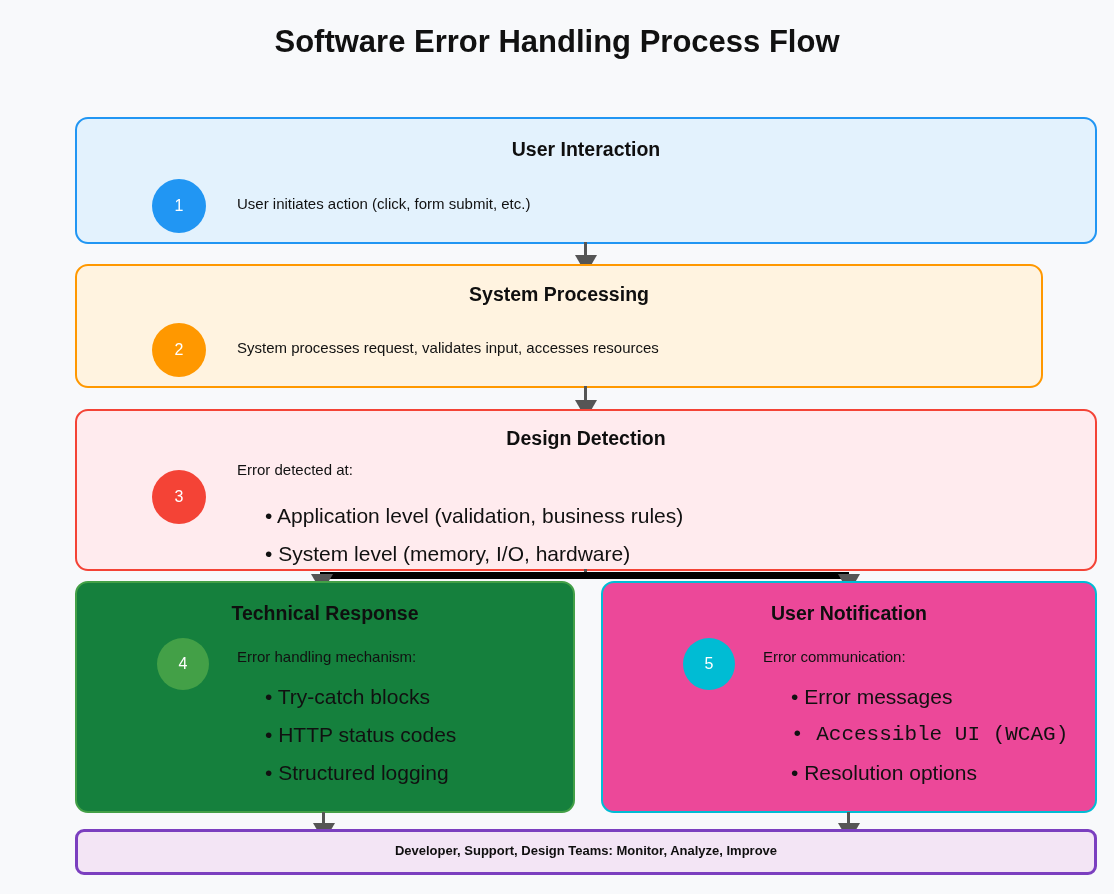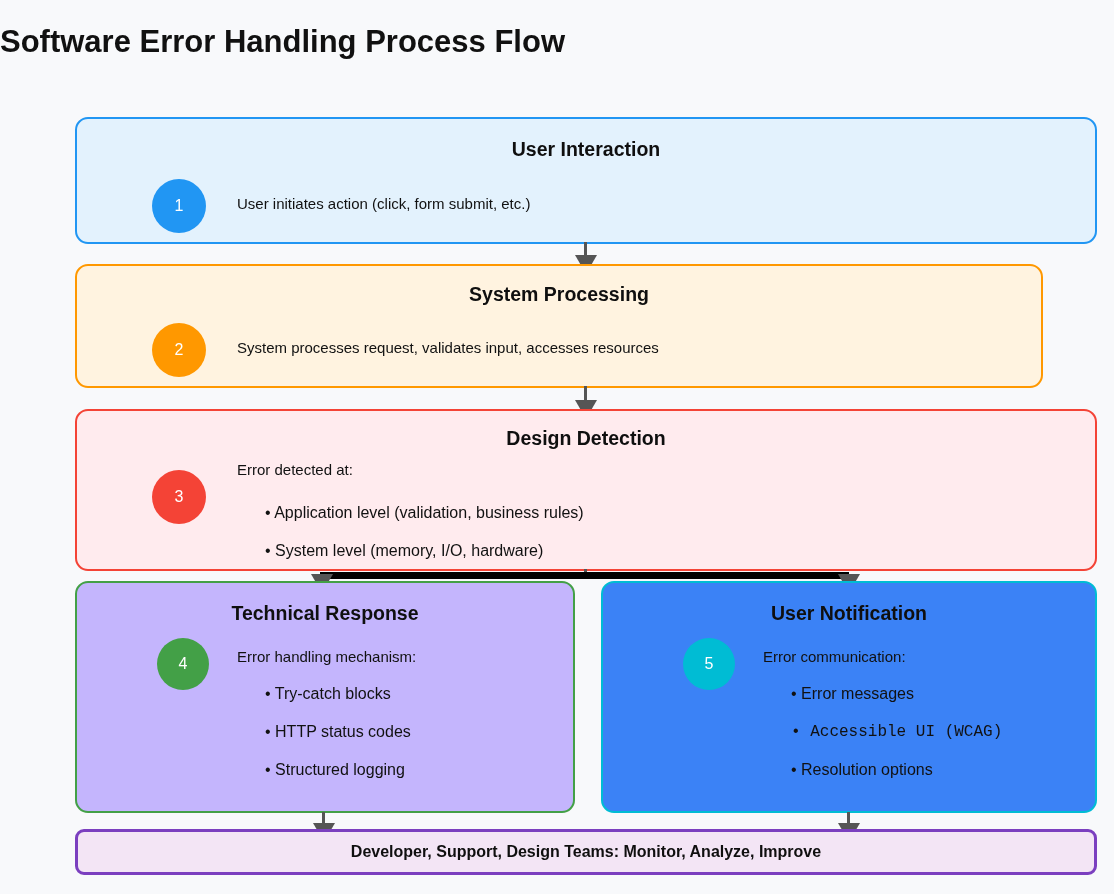--- a/index.html
+++ b/index.html
@@ -20,21 +20,21 @@
     height: 894px;
     background: #f8f9fb;
   }
 
   
   .diagram-title {
     position: absolute;
     left: 0;
     top: 24px;
     width: 1114px;
-    text-align: left;
+    text-align: center;
     font-size: 31px;
     font-weight: bold;
     color: #111111;
     letter-spacing: 0px;
   }
 
   
   .stage {
     position: absolute;
     box-sizing: border-box;
@@ -62,56 +62,56 @@
     line-height: 1;
   }
   .body-text {
     position: absolute;
     font-size: 15px;
     color: #111111;
     white-space: nowrap;
   }
   .bullet-line {
     position: absolute;
-    font-size: 16px;
+    font-size: 21px;
     color: #111111;
     white-space: nowrap;
   }
 
   
   #box-user-interaction {
     left: 75px; top: 117px; width: 1022px; height: 127px;
     background: #e3f2fd; border-color: #2196f3; border-width: 2.5px;
   }
   #box-system-processing {
     left: 75px; top: 264px; width: 968px; height: 124px;
     background: #fff3e0; border-color: #ff9800; border-width: 2.5px;
   }
   #box-error-detection {
     left: 75px; top: 409px; width: 1022px; height: 162px;
     background: #ffebee; border-color: #f44336; border-width: 2.5px;
   }
   #box-technical-response {
     left: 75px; top: 581px; width: 500px; height: 232px;
-    background: #c4b5fd; border-color: #43a047; border-width: 2.5px;
+    background: #15803d; border-color: #43a047; border-width: 2.5px;
   }
   #box-user-notification {
     left: 601px; top: 581px; width: 496px; height: 232px;
-    background: #3b82f6; border-color: #00bcd4; border-width: 2.5px;
+    background: #ec4899; border-color: #00bcd4; border-width: 2.5px;
   }
   #box-teams {
     left: 75px; top: 829px; width: 1022px; height: 46px;
     background: #f3e5f5; border-color: #7b3fbf; border-width: 3px;
     border-radius: 9px;
   }
   #teams-label {
     position: absolute;
     left: 0; top: 11px; width: 100%;
     text-align: center;
-    font-size: 16px;
+    font-size: 13px;
     font-weight: bold;
     color: #0f0f0f;
   }
 
   
   .connector-line {
     position: absolute;
     background: #555555;
     width: 3px;
   }

